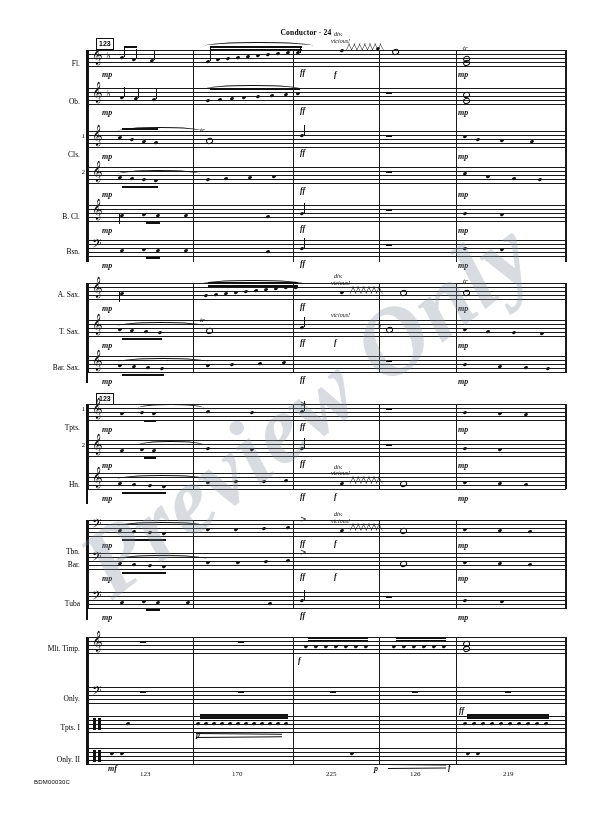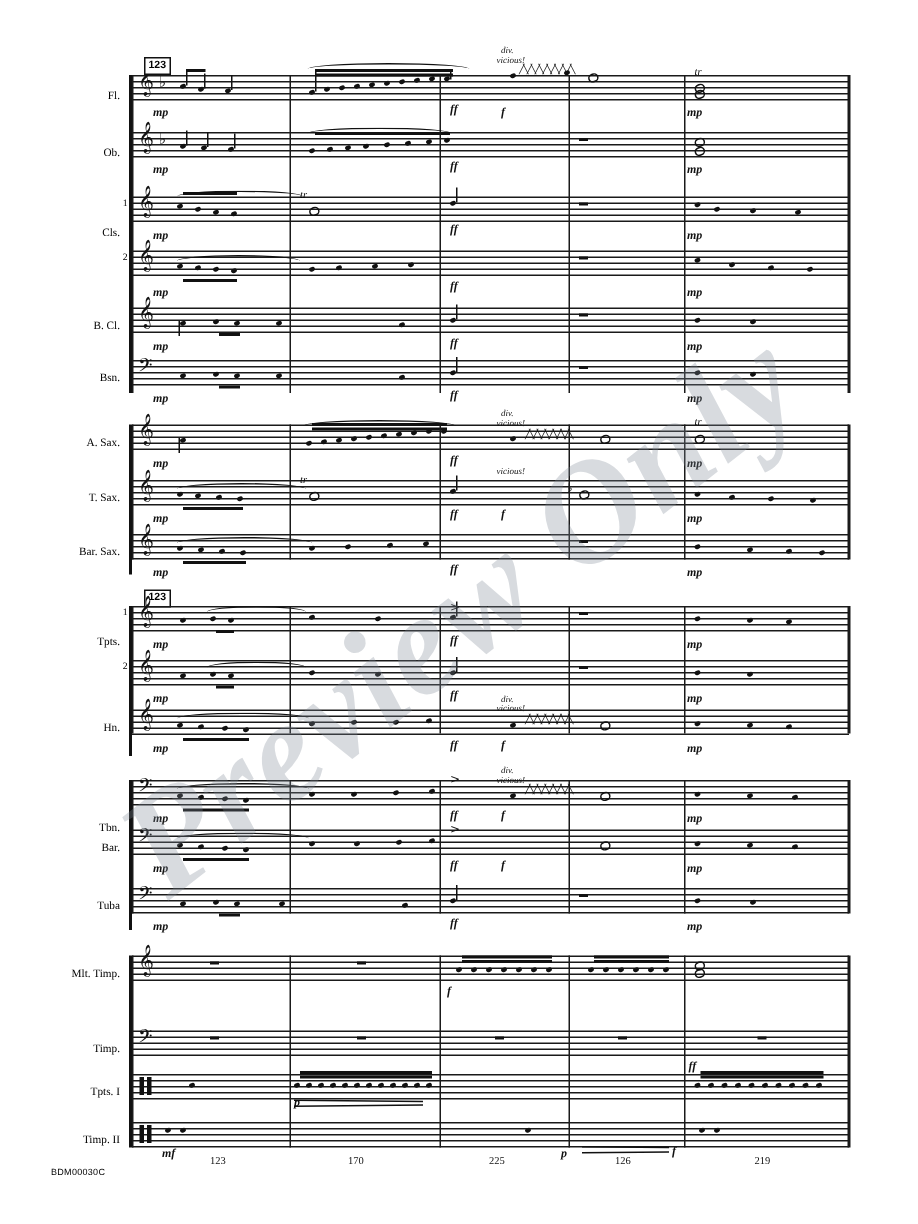--- a/index.html
+++ b/index.html
@@ -239,20 +239,21 @@
     font-size: 6px;
     letter-spacing: -1px;
     color: #111;
   }
 </style>
 </head>
 <body>
 
 <div class="page">
 
+  <div class="header-title">Conductor - 24</div>
 
   <div class="score">
 
     <div class="sysbrace" style="top:50px;height:212px;"></div>
 
     <div class="staff" style="top:50px;">
       <div class="line"></div>
         <div class="line"></div>
         <div class="line"></div>
         <div class="line"></div>
@@ -776,21 +777,21 @@
     <div class="note hollow" style="left:463px;top:641px;"></div>
     <div class="note hollow" style="left:463px;top:646px;"></div>
 
     <div class="staff" style="top:687px;">
       <div class="line"></div>
         <div class="line"></div>
         <div class="line"></div>
         <div class="line"></div>
         <div class="line"></div>
     </div>
-    <div class="instr-label" style="top:694px;">Timp.</div>
+    <div class="instr-label" style="top:694px;">Only.</div>
     <div class="glyph clef-f" style="left:92px;top:686px;">𝄢</div>
     <div class="rest-w" style="left:140px;top:691px;"></div>
     <div class="rest-w" style="left:238px;top:691px;"></div>
     <div class="rest-w" style="left:330px;top:691px;"></div>
     <div class="rest-w" style="left:412px;top:691px;"></div>
     <div class="rest-w" style="left:505px;top:691px;"></div>
 
     <div class="staff" style="top:716px;">
       <div class="line"></div>
         <div class="line"></div>
@@ -832,21 +833,21 @@
     <div class="beam" style="left:467px;top:717px;width:82px;"></div>
     <div class="dyn" style="left:459px;top:706px;">ff</div>
 
     <div class="staff" style="top:748px;">
       <div class="line"></div>
         <div class="line"></div>
         <div class="line"></div>
         <div class="line"></div>
         <div class="line"></div>
     </div>
-    <div class="instr-label" style="top:755px;">Timp. II</div>
+    <div class="instr-label" style="top:755px;">Only. II</div>
     <div class="glyph" style="left:93px;top:750px;width:3px;height:12px;background:#111;"></div>
     <div class="glyph" style="left:98px;top:750px;width:3px;height:12px;background:#111;"></div>
     <div class="note" style="left:110px;top:752px;"></div>
     <div class="note" style="left:120px;top:752px;"></div>
     <div class="dyn" style="left:108px;top:764px;">mf</div>
     <div class="note" style="left:350px;top:752px;"></div>
     <div class="dyn" style="left:374px;top:764px;">p</div>
     <div class="hairpin" style="left:388px;top:764px;width:58px;"></div>
     <div class="dyn" style="left:448px;top:763px;">f</div>
     <div class="note" style="left:466px;top:752px;"></div>

